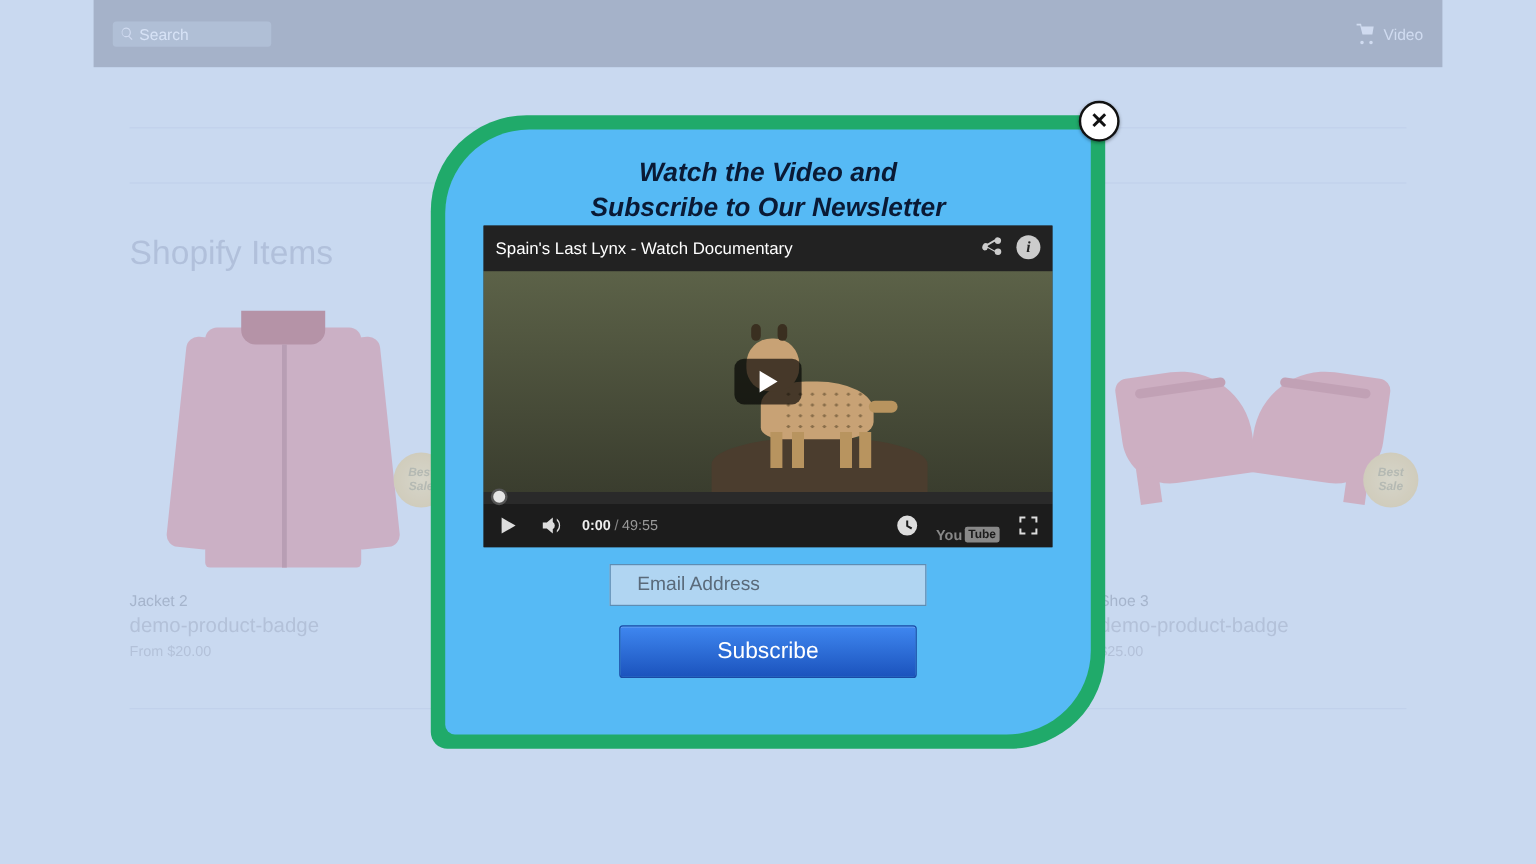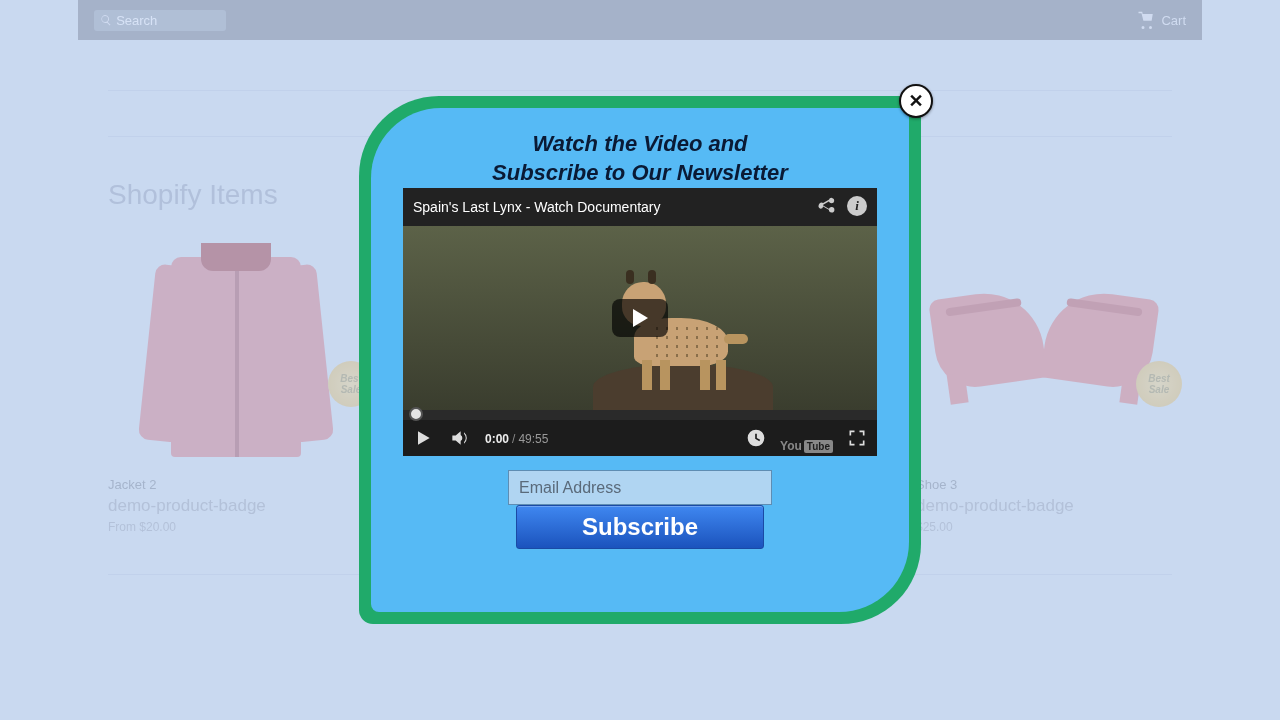--- a/index.html
+++ b/index.html
@@ -8,21 +8,21 @@
     background: #c9d9f0;
     width: 1280px;
     height: 720px;
     overflow: hidden;
     position: relative;
   }
 
   
   .page-wrapper { width: 1124px; margin: 0 auto; }
   .topbar {
-    height: 40px; background: #7a8499;
+    height: 56px; background: #7a8499;
     display: flex; align-items: center;
     padding: 0 16px;
   }
   .search-box {
     background: #939fb7; border-radius: 3px;
     display: flex; align-items: center;
     padding: 3px 6px; width: 132px;
   }
   .search-box svg { width: 14px; height: 14px; fill: #d9def0; margin-right: 4px; }
   .search-box input {
@@ -174,56 +174,57 @@
   .play-overlay::before{ content:""; border-left:15px solid #fff; border-top:9px solid transparent; border-bottom:9px solid transparent;}
 
   .video-seek { height:10px; background:#2a2a2a; position:relative; }
   .seek-knob { position:absolute; left:6px; top:-3px; width:14px; height:14px; border-radius:50%; background:#e4e4e4; border:2px solid #555;}
   .video-ctrl { height:36px; background:#1c1c1c; display:flex; align-items:center; padding:0 10px; gap:16px; }
   .ctrl-icon { width:20px; height:20px; fill:#ddd; }
   .v-time .cur{ color:#eee; font-size:12px; font-weight:600;}
   .v-time .sep{ color:#888; font-size:12px; margin:0 3px;}
   .v-time .dur{ color:#999; font-size:12px;}
   .video-ctrl-right { margin-left:auto; display:flex; align-items:center; gap:14px; }
-  .yt-logo { color:#888; font-size:12px; font-weight:700; display:flex; align-items:flex-end; gap:2px;margin-top:16px;}
+  .yt-logo { color:#888; font-size:12px; font-weight:700; display:flex; align-items:flex-start; gap:2px;margin-top:16px;}
   .yt-logo .tube{ background:#888; color:#1c1c1c; font-size:10px; padding:1px 3px; border-radius:2px;}
 
   
   .email-input {
     margin-top:14px;
     width: 264px; height:35px;
     background:#b0d5f2; border:1px solid #5e8db3;
-    padding:0 10px; font-size:16px; color:#1d4ed8; outline:none;
+    padding:0 22px; font-size:16px; color:#1d4ed8; outline:none;
   }
   .email-input::placeholder{ color:#5a6a7a; }
   .subscribe-btn {
+    margin-top:16px;
     width:248px; height:44px;
     background: linear-gradient(#3f87f0,#1b53bd);
     border:1px solid #1a4aa5; border-radius:3px;
-    color:#fff; font-size:24px; font-weight:700;
+    color:#fff; font-size:19px; font-weight:400;
     cursor:pointer;
     box-shadow: inset 0 1px 0 rgba(255,255,255,.25);
   }
 </style>
 </head>
 <body>
 
 <div class="page-wrapper">
   <div class="topbar">
     <div class="search-box">
       <svg viewBox="0 0 24 24">
           <path d="M10 2a8 8 0 015.3 13.9l5.4 5.4-1.4 1.4-5.4-5.4A8 8 0 1110 2zm0 2a6 6 0 100 12 6 6 0 000-12z"></path>
         </svg>
       <input type="text" placeholder="Search" style="">
     </div>
     <a class="cart-link">
       <svg viewBox="0 0 24 24">
           <path d="M7 4h14l-1.5 9h-11L6 3H2V1h5l.5 3zM8 20a2 2 0 110 4 2 2 0 010-4zm10 0a2 2 0 110 4 2 2 0 010-4z"></path>
         </svg>
-      <span>Cart</span>
+      <span>Video</span>
     </a>
   </div>
 
   <div class="content">
     <div class="nav-sep"></div>
     <nav class="nav">
       <a class="active">Home</a>
       <a>Catalog</a>
       <a>Get App</a>
       <a>Contact Us</a>

